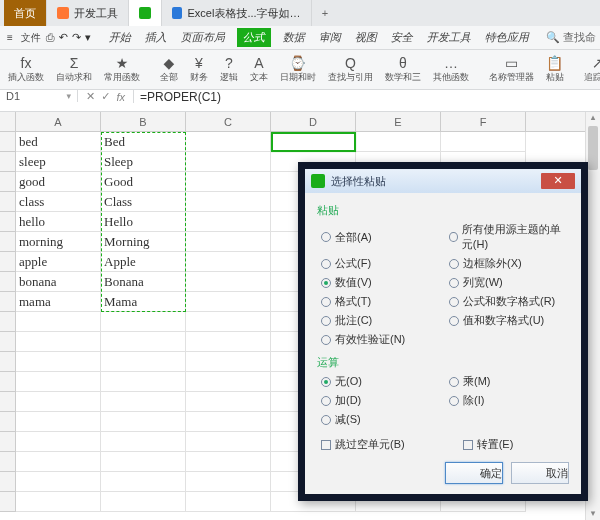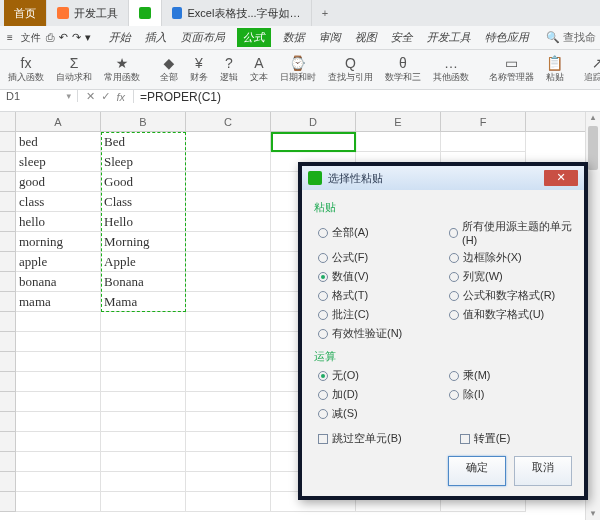--- a/index.html
+++ b/index.html
@@ -50,33 +50,33 @@
   .gr { display: flex; }
   .cell { width: 85px; height: 20px; border-right: 1px solid #e1e1e1; border-bottom: 1px solid #e1e1e1; padding: 0 3px; font-size: 13px; font-family: "Times New Roman", serif; line-height: 19px; overflow: hidden;}
   .marquee { position: absolute; border: 1.5px dashed #1aad19; pointer-events: none; }
   .activecell { position: absolute; border: 2px solid #1aad19; pointer-events: none; box-shadow: 0 0 1px rgba(26,173,25,.4);}
   .vsb { position: absolute; right: 0; top: 0; width: 15px; height: 100%; background: #f3f3f3; border-left: 1px solid #ddd;}
   .vsb .thumb { position: absolute; left: 2px; right: 2px; top: 14px; height: 44px; background: #c8c8c8; border-radius: 2px;}
   .vsb .arr { position: absolute; left:0; right:0; height:12px; text-align:center; font-size:9px; color:#888; }
   .vsb .arr.t{top:0}.vsb .arr.b{bottom:0}
 
   
-  .dialog { position: absolute; left: 298px; top: 162px; width: 290px; background: #f2f2f2; border: 4px solid #0f172a; box-shadow: 2px 3px 10px rgba(0,0,0,.35); font-size: 11px; }
+  .dialog { position: absolute; left: 298px; top: 162px; width: 290px; background: #f2f2f2; border: 7px solid #0f172a; box-shadow: 2px 3px 10px rgba(0,0,0,.35); font-size: 11px; }
   .dlg-title { height: 24px; background: linear-gradient(#e9f1fa,#cfe0f3); display: flex; align-items: center; padding: 0 6px; color: #2b3a52;}
   .dlg-title .dico { width: 14px; height: 14px; background: #1aad19; border-radius: 2px; margin-right: 6px;}
   .dlg-x { margin-left: auto; width: 34px; height: 16px; background: #c94f44; color: #fff; text-align: center; font-size: 11px; line-height: 15px; border-radius: 1px;}
   .dlg-body { padding: 6px 12px 10px; }
   .gtitle { color: #2a5; font-size: 11px; margin: 4px 0 4px; }
   .opts { display: grid; grid-template-columns: 1fr 1fr; gap: 4px 8px; padding-left: 4px; }
   .opt, .chk { display: flex; align-items: center; gap: 4px; color: #333; }
   .radio { width: 10px; height: 10px; border: 1px solid #7a8aa0; border-radius: 50%; display: inline-flex; align-items: center; justify-content: center; }
   .radio.on::after { content:""; width:4px; height:4px; background:#2a6; border-radius:50%; }
   .checkbox { width: 10px; height: 10px; border: 1px solid #7a8aa0; display:inline-block; }
   .dlg-btns { display: flex; gap: 8px; justify-content: flex-end; margin-top: 10px; }
-  .btn { min-width: 58px; height: 30px; border: 1px solid #a9b7c9; background: linear-gradient(#fdfdfd,#e8eef5); text-align: center; line-height: 20px; font-size: 11px; }
+  .btn { min-width: 58px; height: 22px; border: 1px solid #a9b7c9; background: linear-gradient(#fdfdfd,#e8eef5); text-align: right; line-height: 20px; font-size: 11px; }
   .btn.primary { border-color: #4e89c7; box-shadow: 0 0 2px #7fb1e6; }
 </style>
 </head>
 <body>
 
 <div class="titlebar">
   <div class="titletab home">
       <span>首页</span>
     </div>
   <div class="titletab">

